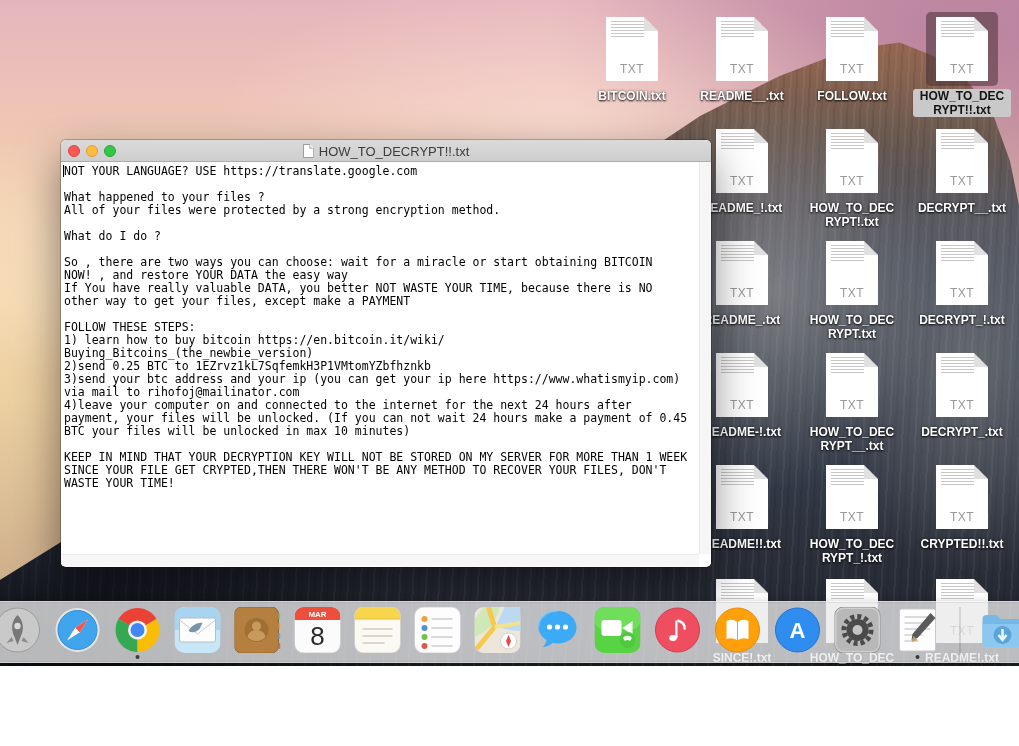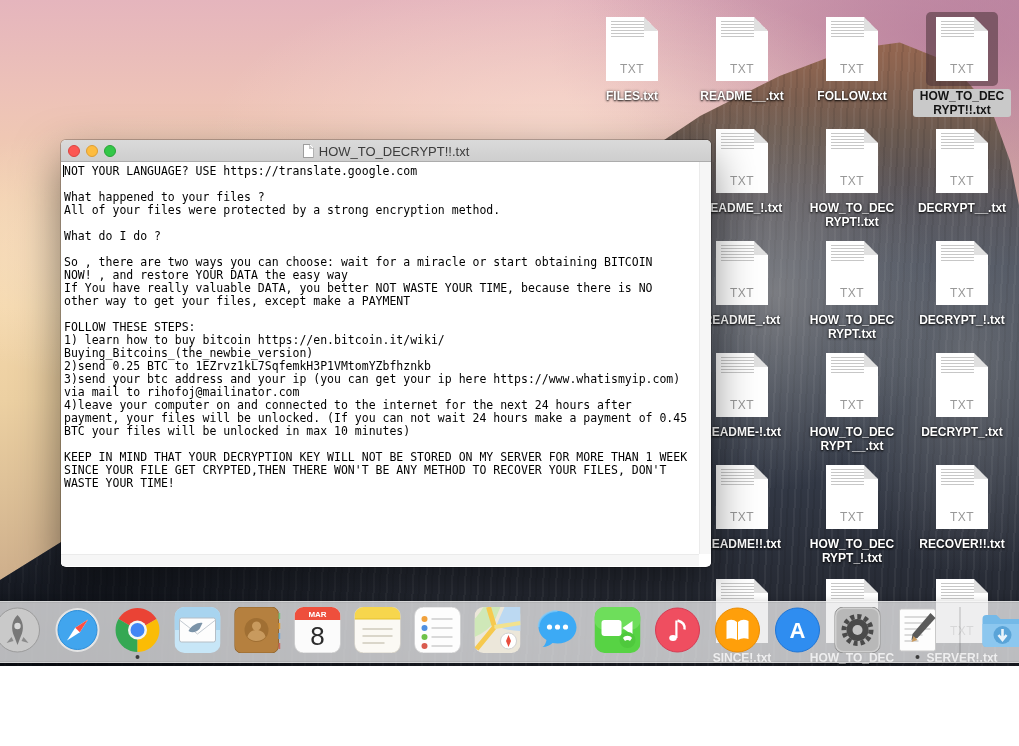--- a/index.html
+++ b/index.html
@@ -89,21 +89,21 @@
 
   <div class="grid">
       <div class="dicon" style="left: 580px; top: 12px;">
         <div class="pagewrap">
           <div class="page">
             <span class="fold"></span>
             <span class="plines"></span>
             <span class="ptxt">TXT</span>
           </div>
         </div>
-        <div class="dlabel">FILES.txt</div>
+        <div class="dlabel">BITCOIN.txt</div>
       </div>
       <div class="dicon" style="left: 690px; top: 12px;">
         <div class="pagewrap">
           <div class="page">
             <span class="fold"></span>
             <span class="plines"></span>
             <span class="ptxt">TXT</span>
           </div>
         </div>
         <div class="dlabel">README__.txt</div>
@@ -239,21 +239,21 @@
         <div class="dlabel">HOW_TO_DECRYPT_!.txt</div>
       </div>
       <div class="dicon" style="left: 910px; top: 460px;">
         <div class="pagewrap">
           <div class="page">
             <span class="fold"></span>
             <span class="plines"></span>
             <span class="ptxt">TXT</span>
           </div>
         </div>
-        <div class="dlabel">RECOVER!!.txt</div>
+        <div class="dlabel">CRYPTED!!.txt</div>
       </div>
       <div class="dicon" style="left: 690px; top: 574px;">
         <div class="pagewrap">
           <div class="page">
             <span class="fold"></span>
             <span class="plines"></span>
             <span class="ptxt">TXT</span>
           </div>
         </div>
         <div class="dlabel">SINCE!.txt</div>
@@ -269,21 +269,21 @@
         <div class="dlabel">HOW_TO_DECRYPT_.txt</div>
       </div>
       <div class="dicon" style="left: 910px; top: 574px;">
         <div class="pagewrap">
           <div class="page">
             <span class="fold"></span>
             <span class="plines"></span>
             <span class="ptxt">TXT</span>
           </div>
         </div>
-        <div class="dlabel">SERVER!.txt</div>
+        <div class="dlabel">README!.txt</div>
       </div>
     </div>
 
   <div class="window">
     <div class="titlebar">
       <div class="tlights">
         <div class="tl red"></div>
         <div class="tl yellow"></div>
         <div class="tl green"></div>
       </div>

